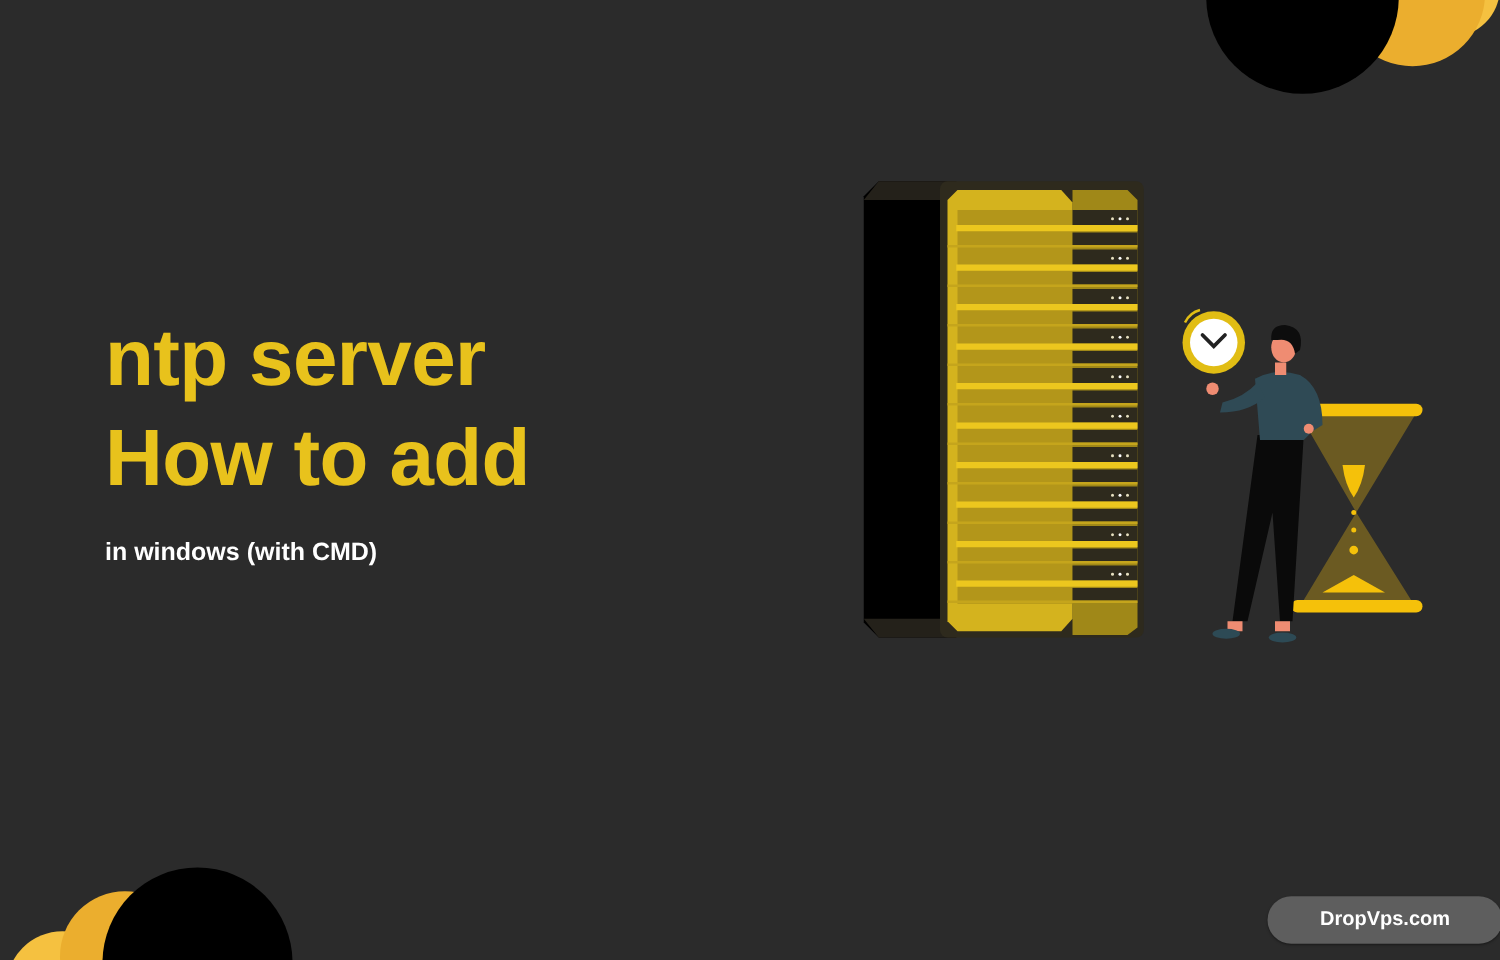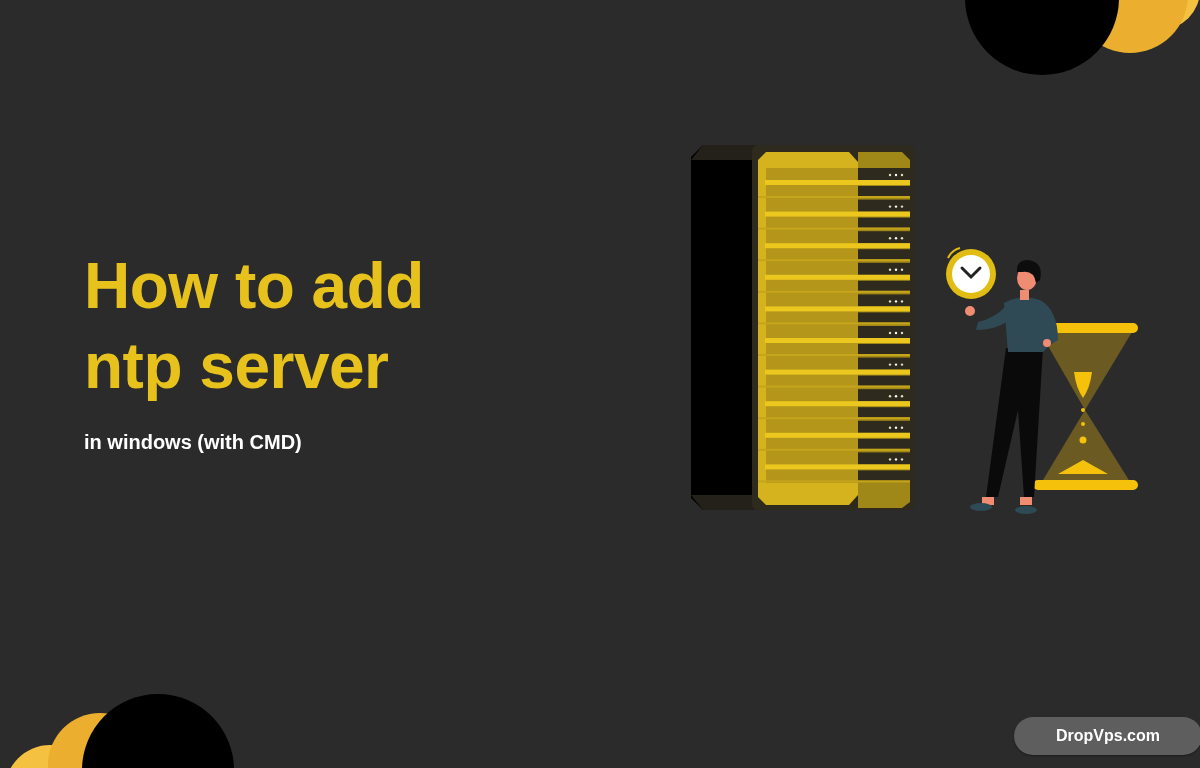--- a/index.html
+++ b/index.html
@@ -41,22 +41,22 @@
     <circle cx="1160" cy="-10" r="40" fill="#f5c140"></circle>
     <circle cx="1130" cy="-5" r="58" fill="#ebae2e"></circle>
     <circle cx="1042" cy="-2" r="77" fill="#000000"></circle>
 
     <circle cx="50" cy="790" r="45" fill="#f5c140"></circle>
     <circle cx="100" cy="765" r="52" fill="#ebae2e"></circle>
     <circle cx="158" cy="770" r="76" fill="#000000"></circle>
   </svg>
 
   <h1 class="title">
+    <span>ntp server</span>
     <span>How to add</span>
-    <span>ntp server</span>
   </h1>
   <p class="subtitle">in windows (with CMD)</p>
 
   <svg class="illustration" width="1200" height="768" viewBox="0 0 1200 768">
 
     <g>
 
       <polygon points="703,145 765,145 765,510 703,510 691,498 691,157" fill="#000000"></polygon>
       <polygon points="703,145 765,145 765,160 691,160" fill="#24211a"></polygon>
       <polygon points="691,495 765,495 765,510 703,510" fill="#24211a"></polygon>

